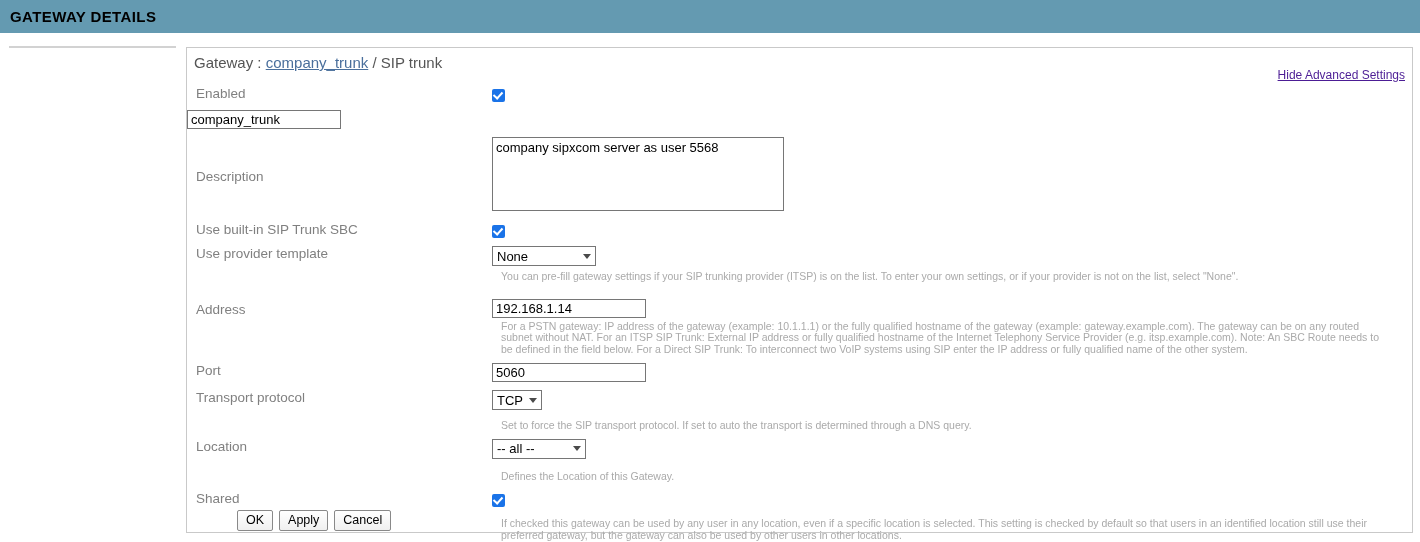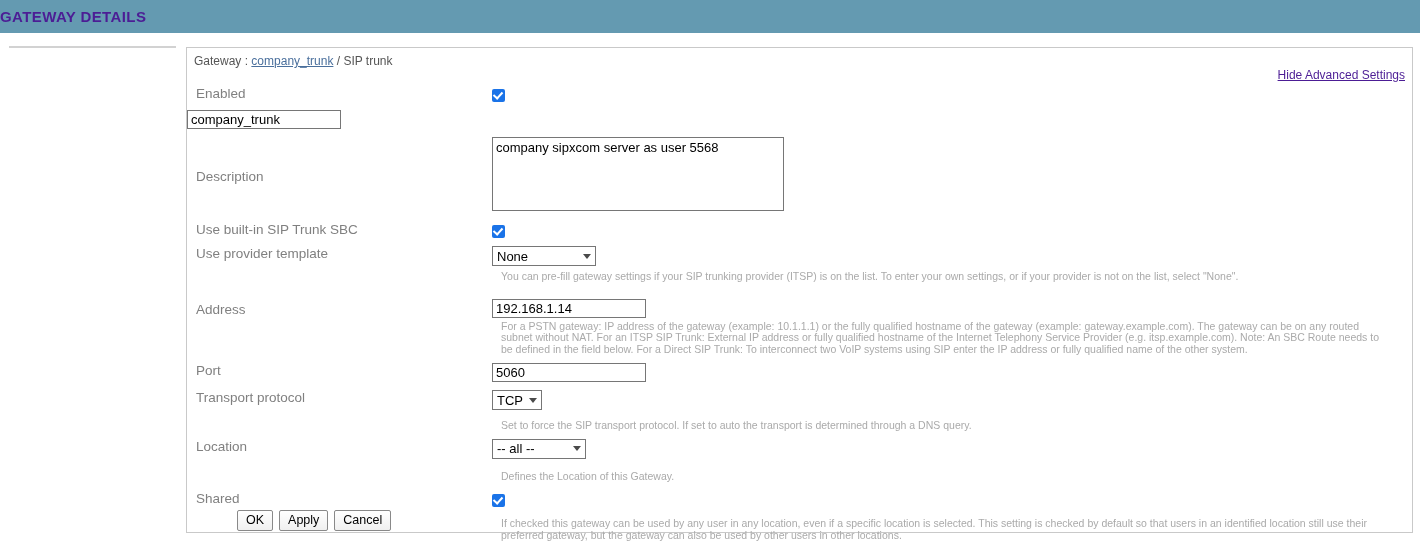--- a/index.html
+++ b/index.html
@@ -19,24 +19,25 @@
   .banner {
     position: absolute;
     left: 0; top: 0;
     width: 1420px;
     height: 33px;
     background: #649ab1;
     display: flex;
     align-items: center;
   }
   .banner-title {
-    color: #4c1d95;
+    color: #000000;
     font-size: 15px;
     font-weight: bold;
     letter-spacing: .4px;
+    margin-left: 10px;
   }
 
   
   .sidebar {
     position: absolute;
     left: 0; top: 33px;
     width: 180px;
     height: 509px;
     background: #ffffff;
   }
@@ -57,21 +58,21 @@
     height: 486px;
     border: 1px solid #c9c9c9;
     background: #ffffff;
     box-sizing: border-box;
   }
 
   .breadcrumb {
     position: absolute;
     left: 7px;
     top: 6px;
-    font-size: 12px;
+    font-size: 15px;
     color: #555555;
     white-space: nowrap;
   }
   .breadcrumb .crumb-link {
     color: #4a6f9c;
     text-decoration: underline;
     cursor: pointer;
   }
   .breadcrumb .crumb-sep { color: #555555; }
 

